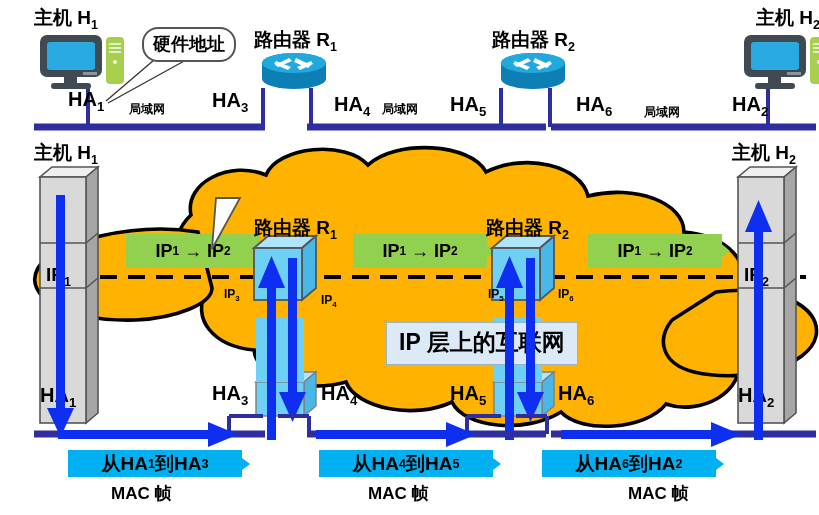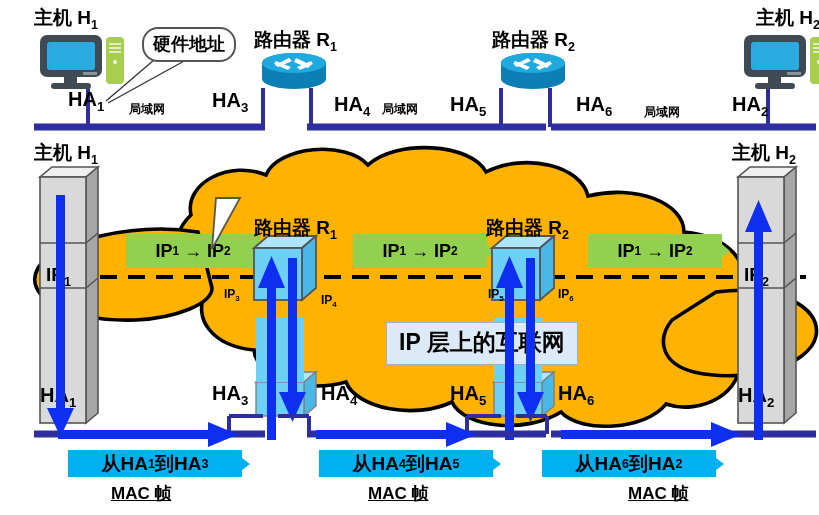--- a/index.html
+++ b/index.html
@@ -13,21 +13,21 @@
   .lyr{pointer-events:none;}
 
   
   .txt{position:absolute;white-space:nowrap;font-weight:bold;line-height:1;}
   .sub{font-size:.66em;vertical-align:sub;}
   .t-title{font-size:19px;}
   .t-ha{font-size:20px;}
   .t-lan{font-size:12px;}
   .t-ip{font-size:17px;}
   .t-ipsm{font-size:12px;}
-  .t-mac{font-size:17px;text-decoration:underline;}
+  .t-mac{font-size:17px;}
 
   
   .callout{
     position:absolute;background:#fff;border:2px solid #555;border-radius:16px;
     font-weight:bold;font-size:18px;padding:3px 9px 4px 9px;white-space:nowrap;
     z-index:30;
   }
 
   
   .ipchip{

